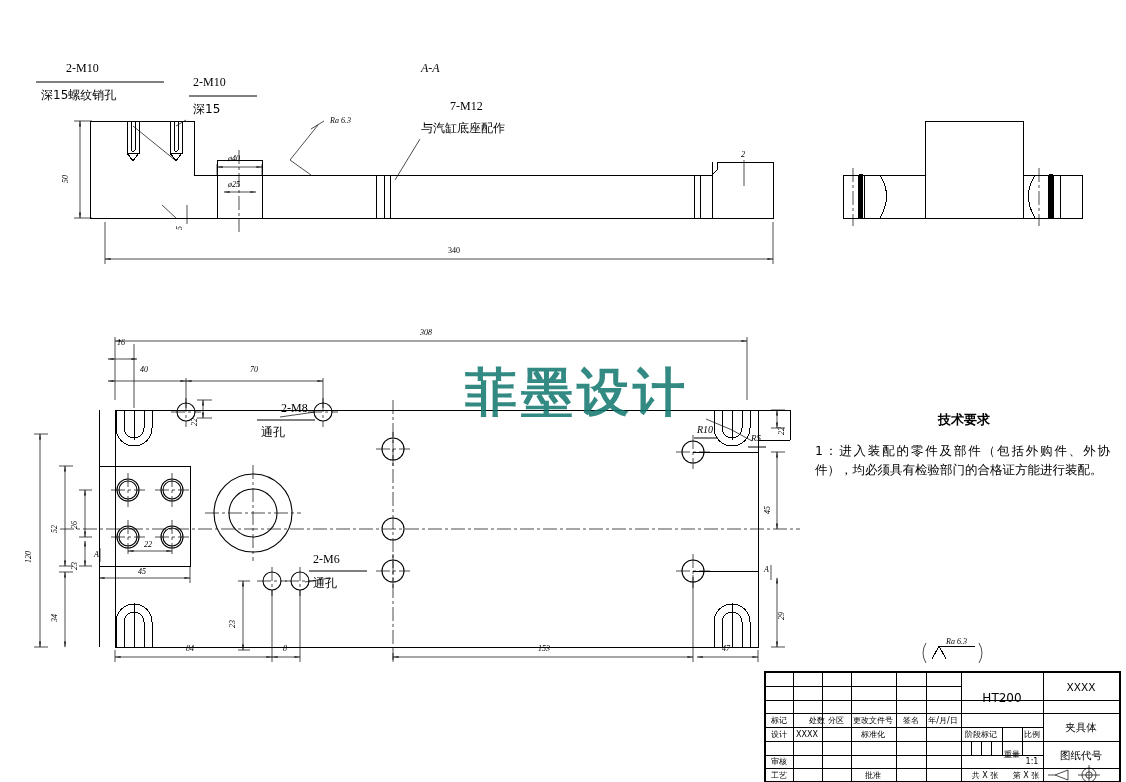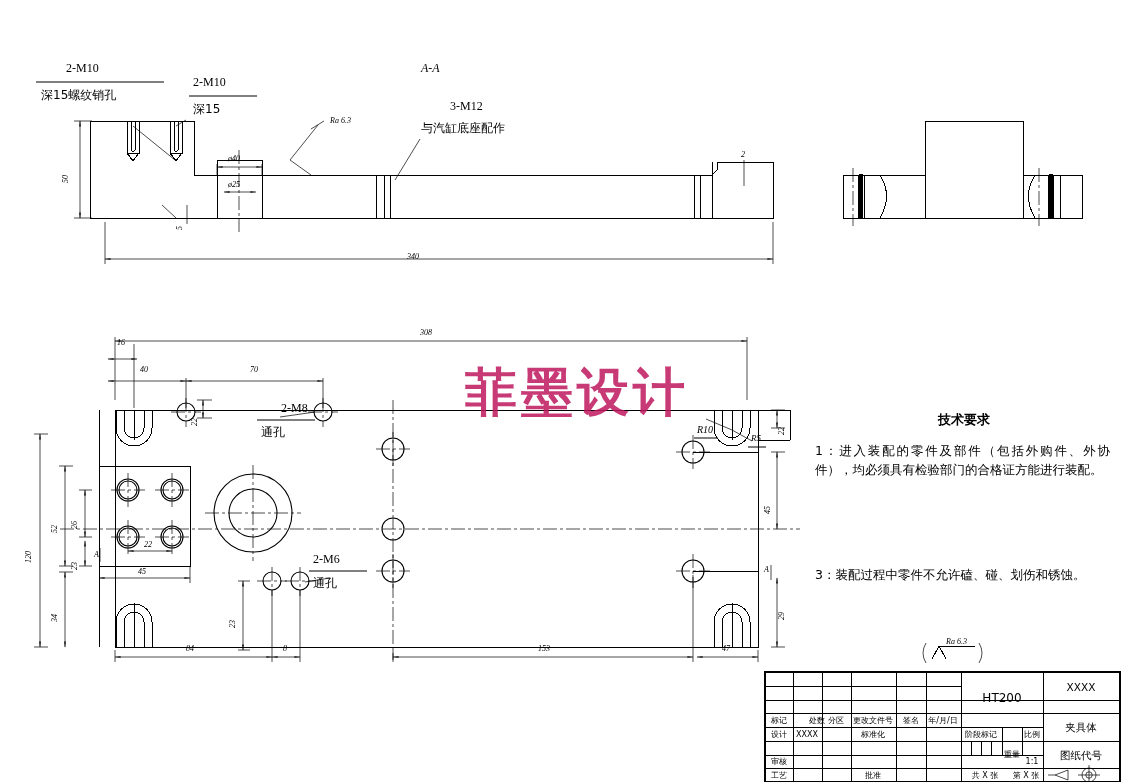--- a/index.html
+++ b/index.html
@@ -66,21 +66,21 @@
     font-family: "DejaVu Sans", sans-serif;
     line-height: 1.55;
     width: 295px;
     white-space: normal;
     text-align: justify;
   }
   .watermark {
     position: absolute;
     font-family: Liberation Sans, sans-serif;
     font-size: 52px;
-    color: #be185d;
+    color: #0f766e;
     font-weight: bold;
     letter-spacing: 4px;
     opacity: 0.85;
   }
   .tb-txt {
     position: absolute;
     font-size: 12px;
     font-family: "DejaVu Sans", sans-serif;
     color: #000;
     white-space: nowrap;
@@ -540,31 +540,31 @@
   <svg style="position:absolute; left:36px; top:80px; width:130px; height:4px;">
       <line x1="0" y1="2" x2="128" y2="2" stroke="#000" stroke-width="1"></line>
     </svg>
 
   <div class="txt label" style="left:193px; top:76px;">2-M10</div>
   <div class="txt label-cn" style="left:193px; top:103px;">深15</div>
   <svg style="position:absolute; left:189px; top:94px; width:70px; height:4px;">
       <line x1="0" y1="2" x2="68" y2="2" stroke="#000" stroke-width="1"></line>
     </svg>
 
-  <div class="txt label" style="left:450px; top:100px;">3-M12</div>
+  <div class="txt label" style="left:450px; top:100px;">7-M12</div>
   <div class="txt label-cn" style="left:421px; top:122px;">与汽缸底座配作</div>
 
   <div class="txt dimtxt" style="left:330px; top:117px; font-style:italic;">Ra 6.3</div>
 
   <div class="txt dimtxt-v" style="left:70px; top:175px; font-style:italic;">50</div>
   <div class="txt dimtxt-v" style="left:184px; top:222px; font-style:italic;">5</div>
   <div class="txt dimtxt" style="left:228px; top:155px; font-style:italic;">ø40</div>
   <div class="txt dimtxt" style="left:228px; top:181px; font-style:italic;">ø25</div>
   <div class="txt dimtxt" style="left:741px; top:151px; font-style:italic;">2</div>
-  <div class="txt dimtxt" style="left:407px; top:247px; font-style:italic;margin-top:6px;">340</div>
+  <div class="txt dimtxt" style="left:448px; top:247px; ">340</div>
 
   <div class="txt label" style="left:281px; top:402px;">2-M8</div>
   <div class="txt label-cn" style="left:261px; top:426px;">通孔</div>
   <svg style="position:absolute; left:257px; top:418px; width:60px; height:4px;">
       <line x1="0" y1="2" x2="58" y2="2" stroke="#000" stroke-width="1"></line>
     </svg>
 
   <div class="txt label" style="left:313px; top:553px;">2-M6</div>
   <div class="txt label-cn" style="left:313px; top:577px;">通孔</div>
   <svg style="position:absolute; left:309px; top:569px; width:60px; height:4px;">
@@ -604,21 +604,20 @@
   <div class="txt dimtxt" style="left:722px; top:645px; font-style:italic;">47</div>
 
   <div class="txt dimtxt-v" style="left:786px; top:427px; font-style:italic;">22</div>
   <div class="txt dimtxt-v" style="left:772px; top:506px; font-style:italic;">45</div>
   <div class="txt dimtxt-v" style="left:786px; top:612px; font-style:italic;">29</div>
 
   <div class="watermark" style="left:465px; top:358px;">菲墨设计</div>
 
   <div class="txt tech-title" style="left:938px; top:413px;">技术要求</div>
   <div class="txt tech-body" style="left:815px; top:441px;">1：进入装配的零件及部件（包括外购件、外协件），均必须具有检验部门的合格证方能进行装配。</div>
-  <div class="txt tech-body" style="left:815px; top:565px;">3：装配过程中零件不允许磕、碰、划伤和锈蚀。</div>
 
   <div class="txt dimtxt" style="left:946px; top:638px; font-style:italic;">Ra 6.3</div>
 
   <div class="tb-txt tb-txt-sm" style="left:779px; top:720px;">标记</div>
   <div class="tb-txt tb-txt-sm" style="left:817px; top:720px;text-align:center;">处数</div>
   <div class="tb-txt tb-txt-sm" style="left:836px; top:720px;">分区</div>
   <div class="tb-txt tb-txt-sm" style="left:873px; top:720px;">更改文件号</div>
   <div class="tb-txt tb-txt-sm" style="left:911px; top:720px;">签名</div>
   <div class="tb-txt tb-txt-sm" style="left:943px; top:720px;">年/月/日</div>
 

